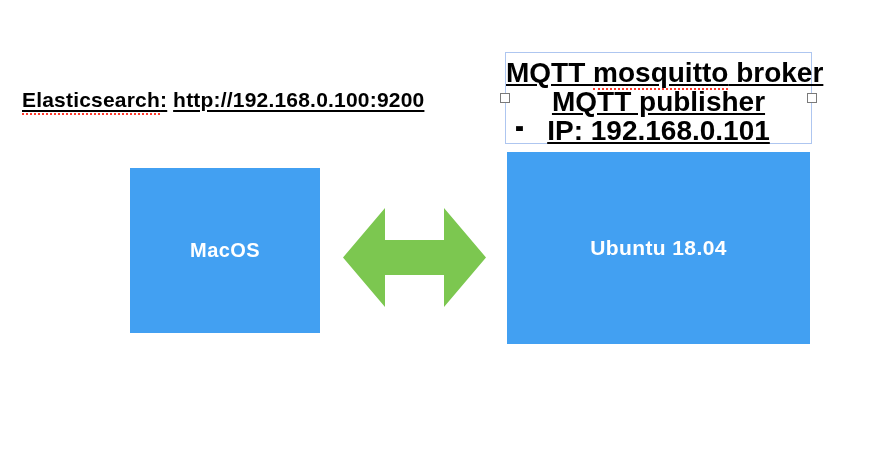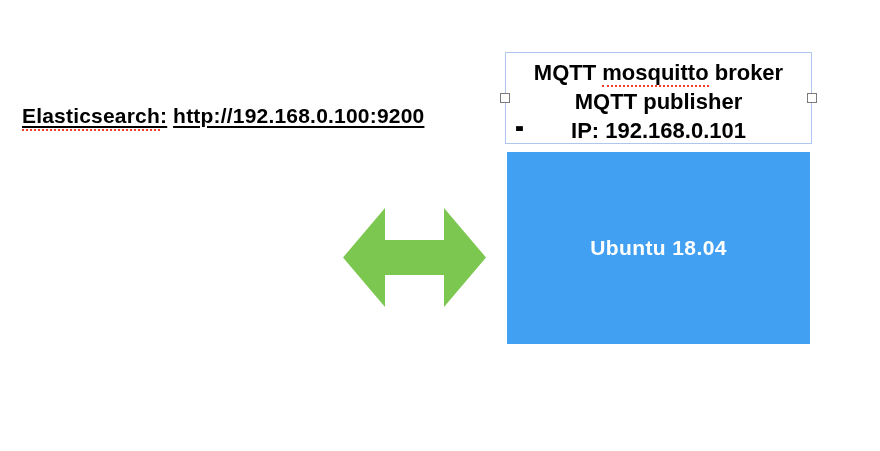--- a/index.html
+++ b/index.html
@@ -15,21 +15,21 @@
   }
 
   
   .link-line {
     position: absolute;
     font-size: 21px;
     font-weight: 700;
     letter-spacing: 0.2px;
     white-space: nowrap;
   }
-  .link-line.elastic { left: 22px; top: 104px; }
+  .link-line.elastic { left: 22px; top: 88px; }
   .link-line.kibana  { left: 38px; top: 131px; }
   .u {
     text-decoration: underline;
     text-decoration-thickness: 2px;
     text-underline-offset: 3px;
   }
   .url { margin-left: 0.28em; }
   .misspell {
     border-bottom: 2px dotted #FF3A2D;
     padding-bottom: 2px;
@@ -39,24 +39,25 @@
   .textbox {
     position: absolute;
     left: 505px; top: 52px;
     width: 307px; height: 92px;
     border: 1px solid #AEC6F0;
     background: #ffffff;
     padding-top: 5px;
   }
   .tb-line {
     text-align: center;
-    font-size: 22px;
+    font-size: 28px;
     font-weight: 700;
     line-height: 29px;
     white-space: nowrap;
+    text-decoration: underline;
   }
   .misspell2 { border-bottom: 2px dotted #FF3A2D; }
   .bullet {
     position: absolute;
     left: 9px;
     font-size: 27px;
     font-weight: 900;
     line-height: 1;
     transform: scaleY(1.5);
   }
@@ -106,20 +107,23 @@
   <div class="textbox">
     <span class="handle left"></span>
     <span class="handle right"></span>
     <span class="bullet b1">-</span>
     <span class="bullet b2">-</span>
     <div class="tb-line"><span>MQTT </span><span class="misspell2">mosquitto</span><span> broker</span></div>
     <div class="tb-line">MQTT publisher</div>
     <div class="tb-line">IP: 192.168.0.101</div>
   </div>
 
+  <div class="node macos">
+    <span>MacOS</span>
+  </div>
 
   <svg class="arrow-svg" viewBox="0 0 143 99">
     <polygon points="0,49.5 42,0 42,32 101,32 101,0 143,49.5 101,99 101,67 42,67 42,99" fill="#7CC750"></polygon>
   </svg>
 
   <div class="node ubuntu">
     <span>Ubuntu 18.04</span>
   </div>
 
 </div>

